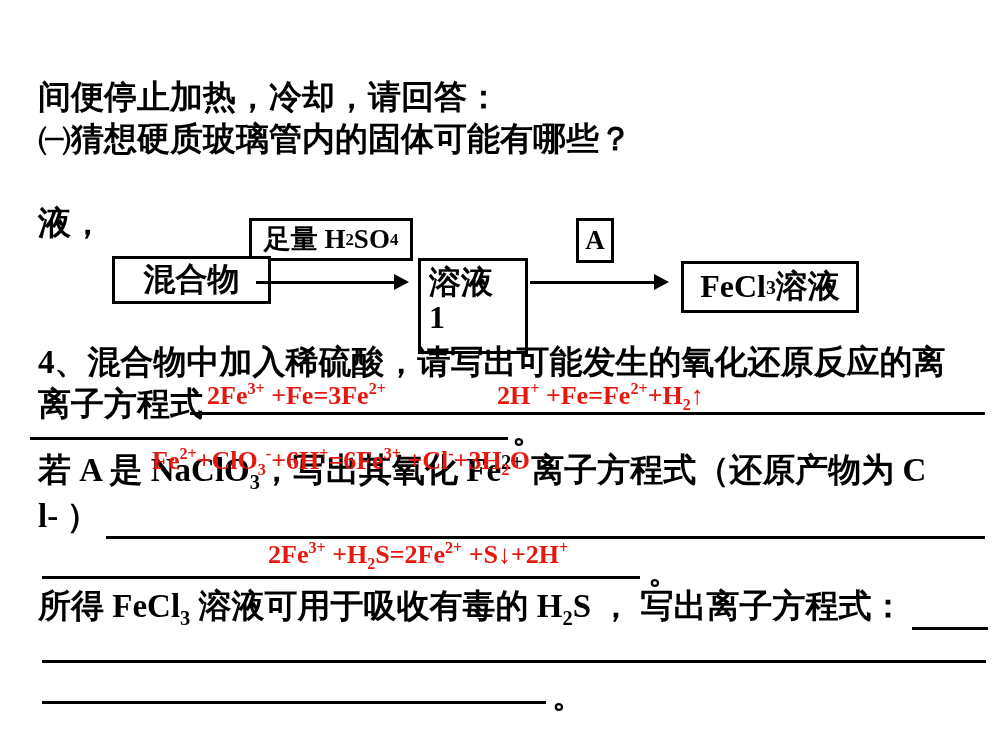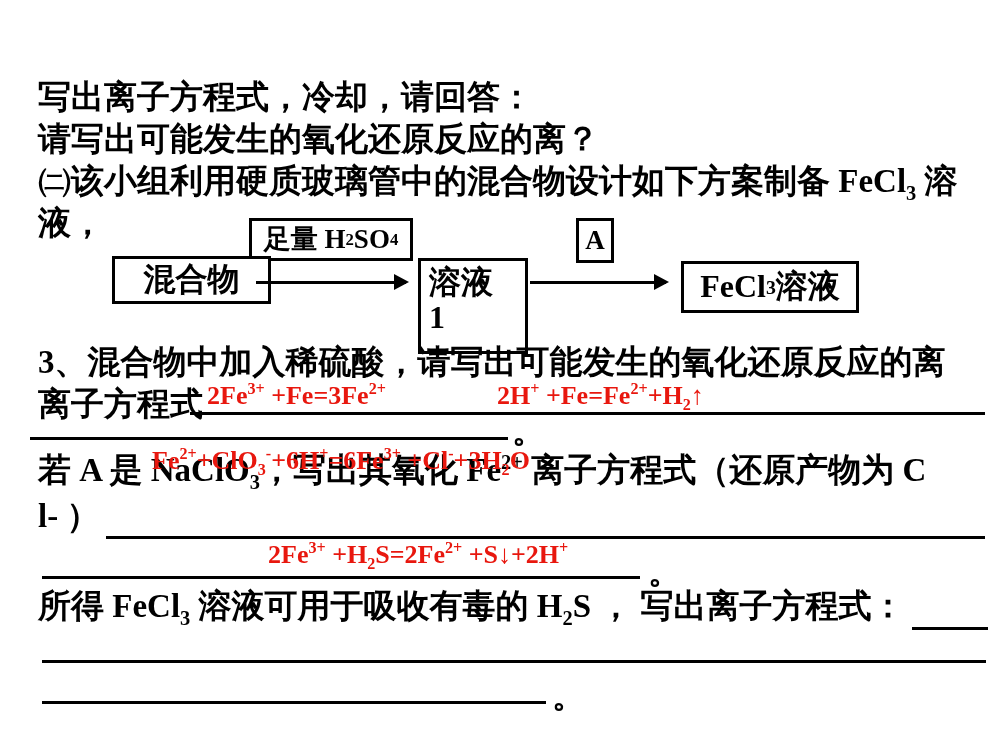--- a/index.html
+++ b/index.html
@@ -38,37 +38,36 @@
     border-bottom:8px solid transparent;
   }
   .uline{position:absolute;height:3px;background:var(--ink);}
   .period{position:absolute;font-size:33px;}
 </style>
 </head>
 <body>
 
 <div id="slide">
 
-  <div class="txt" style="left:38px;top:79px">写出离子方程式，冷却，请回答：</div>
-  <div class="txt" style="left:38px;top:121px">请写出可能发生的氧化还原反应的离？</div>
-  <div class="txt" style="left:38px;top:163px">㈡该小组利用硬质玻璃管中的混合物设计如下方案制备 FeCl<sub>3</sub> 溶</div>
+  <div class="txt" style="left:38px;top:79px">间便停止加热，冷却，请回答：</div>
+  <div class="txt" style="left:38px;top:121px">㈠猜想硬质玻璃管内的固体可能有哪些？</div>
   <div class="txt" style="left:38px;top:205px">液，</div>
 
   <div class="box small" style="left:249px;top:218px;width:164px;height:43px">足量 H<sub>2</sub>SO<sub>4</sub></div>
   <div class="box small" style="left:576px;top:218px;width:38px;height:45px">A</div>
   <div class="box" style="left:112px;top:256px;width:159px;height:48px">混合物</div>
   <div class="box" style="left:418px;top:258px;width:110px;height:96px;flex-direction:column;align-items:flex-start;justify-content:flex-start;padding:4px 8px">
       <div>溶液</div>
       <div>1</div>
   </div>
   <div class="box" style="left:681px;top:261px;width:178px;height:52px">FeCl<sub>3</sub> 溶液</div>
   <div class="arrow" style="left:256px;top:281px;width:150px"></div>
   <div class="arrow" style="left:530px;top:281px;width:136px"></div>
 
-  <div class="txt" style="left:38px;top:344px">3、混合物中加入稀硫酸，请写出可能发生的氧化还原反应的离</div>
+  <div class="txt" style="left:38px;top:344px">4、混合物中加入稀硫酸，请写出可能发生的氧化还原反应的离</div>
   <div class="txt" style="left:38px;top:386px">离子方程式</div>
   <div class="uline" style="left:190px;top:412px;width:795px"></div>
   <div class="txt red" style="left:207px;top:381px">2Fe<sup>3+</sup> +Fe=3Fe<sup>2+</sup></div>
   <div class="txt red" style="left:497px;top:381px">2H<sup>+</sup> +Fe=Fe<sup>2+</sup>+H<sub>2</sub>↑</div>
   <div class="uline" style="left:30px;top:437px;width:478px"></div>
   <span class="period" style="left:512px;top:409px">。</span>
 
   <div class="txt" style="left:38px;top:452px;z-index:1">若 A 是 NaClO<sub>3</sub>，写出其氧化 Fe<sup>2+</sup> 离子方程式（还原产物为 C</div>
   <div class="txt red" style="left:152px;top:446px;z-index:2">Fe<sup>2+</sup>+ClO<sub>3</sub><sup>-</sup>+6H<sup>+</sup>=6Fe<sup>3+</sup> +Cl<sup>-</sup>+3H<sub>2</sub>O</div>
   <div class="txt" style="left:38px;top:498px">l- ）</div>

